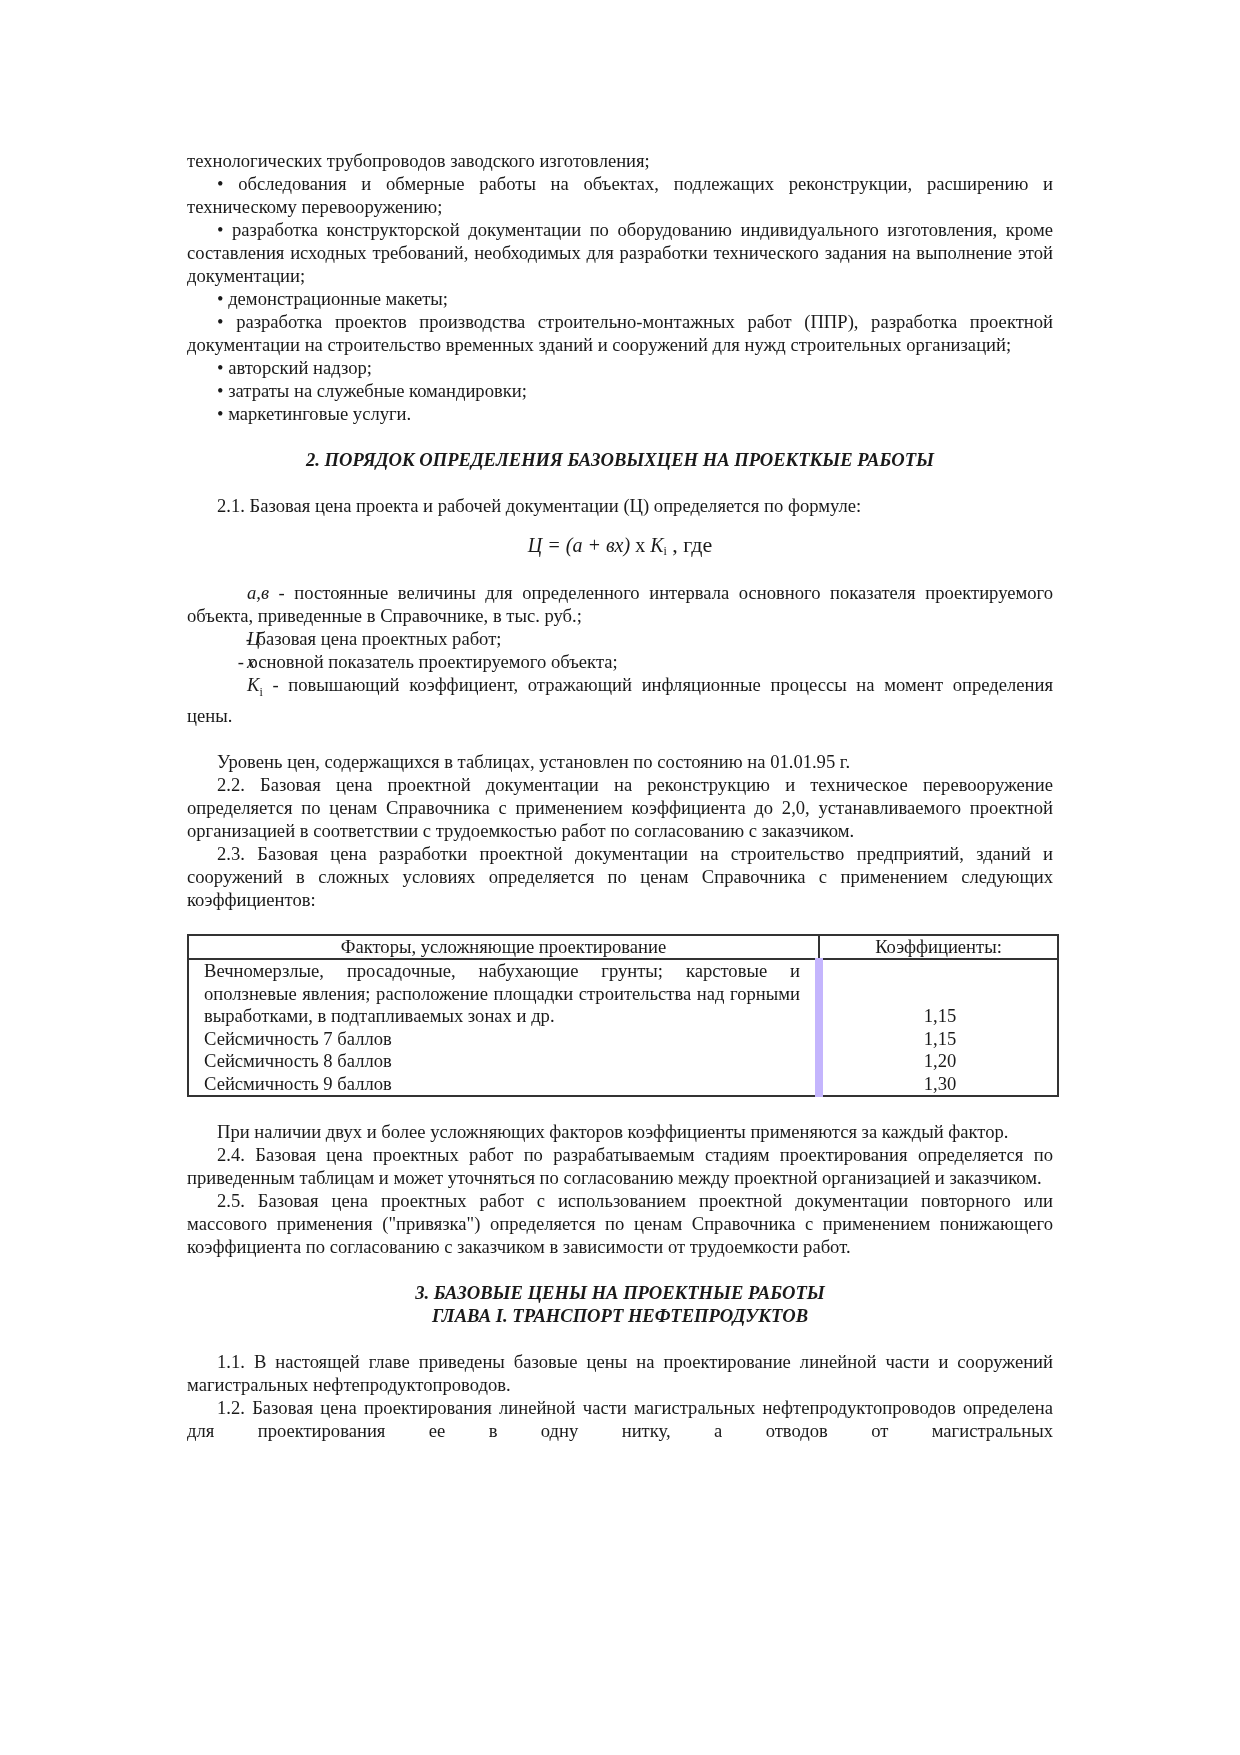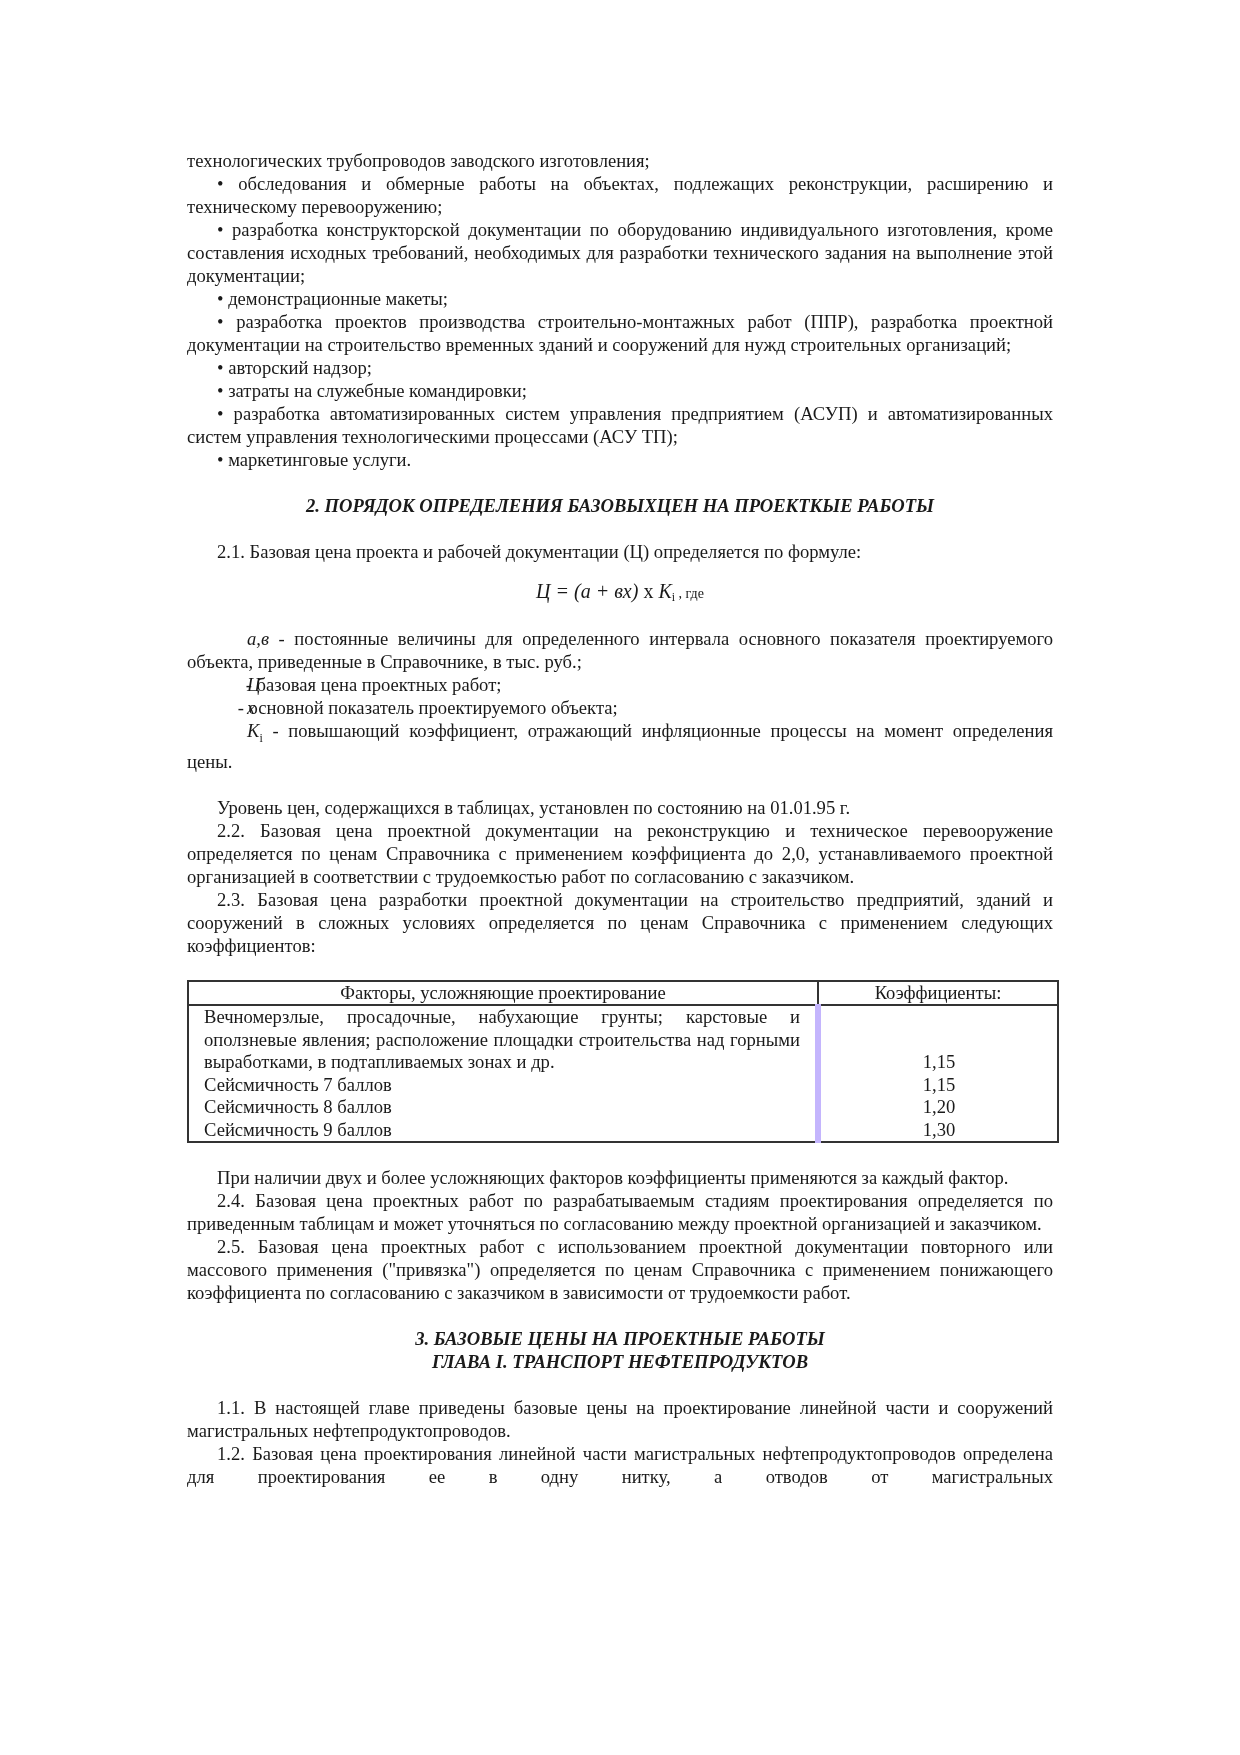--- a/index.html
+++ b/index.html
@@ -16,48 +16,47 @@
   .formula i { font-style: italic; text-align: center; }
   .formula sub { font-size: 12px; vertical-align: -3px; }
   .defs .sym { font-style: italic; display: inline-block; }
   .defs sub { font-size: 12px; }
   table.coef {
     width: 872px; border-collapse: collapse; margin-top: 23px; margin-bottom: 23px;
     font-family: "Liberation Serif", serif; font-size: 18.6px; line-height: 22.5px; color: #1a1a1a;
   }
   table.coef th, table.coef td { padding: 0 15px; vertical-align: bottom; }
   table.coef th { font-weight: normal; text-align: center; border: 2px solid #333; height: 22px; }
-  table.coef td.factor { text-align: justify; border-left: 2px solid #333; border-right: 6px solid #c4b5fd; width: 596px; }
+  table.coef td.factor { text-align: justify; border-left: 2px solid #333; border-right: 8px solid #c4b5fd; width: 596px; }
   table.coef td.val { text-align: center; border-right: 2px solid #333; }
   table.coef tr.last td { border-bottom: 2px solid #333; }
 </style>
 </head>
 <body>
 
 <div class="page">
 
   <p>технологических трубопроводов заводского изготовления;</p>
   <p class="ind">• обследования и обмерные работы на объектах, подлежащих реконструкции, расширению и техническому перевооружению;</p>
   <p class="ind">• разработка конструкторской документации по оборудованию индивидуального изготовления, кроме составления исходных требований, необходимых для разработки технического задания на выполнение этой документации;</p>
   <p class="ind">• демонстрационные макеты;</p>
   <p class="ind">• разработка проектов производства строительно-монтажных работ (ППР), разработка проектной документации на строительство временных зданий и сооружений для нужд строительных организаций;</p>
   <p class="ind">• авторский надзор;</p>
   <p class="ind">• затраты на служебные командировки;</p>
-  <p class="ind">• разработка автоматизированных систем управления предприятием (АСУП) и автоматизированных систем управления технологическими процессами (АСУ ТП);</p>
   <p class="ind">• маркетинговые услуги.</p>
 
   <div class="gap-s"></div>
   <p class="heading">2. ПОРЯДОК ОПРЕДЕЛЕНИЯ БАЗОВЫХЦЕН НА ПРОЕКТКЫЕ РАБОТЫ</p>
   <div class="gap-s"></div>
 
   <p class="ind">2.1. Базовая цена проекта и рабочей документации (Ц) определяется по формуле:</p>
   <div class="gap-s" style="height:12px"></div>
 
   <div class="formula">
-    <i>Ц = (а + вх)</i><span> х </span><i>K</i><sub>i</sub><span style="font-size:14px"> , где</span>
+    <i>Ц = (а + вх)</i><span> х </span><i>K</i><sub>i</sub><span style="font-size:22px"> , где</span>
   </div>
   <div class="gap-s" style="height:12px"></div>
 
   <div class="defs">
     <p class="ind"><span class="sym">а,в</span><span> - постоянные величины для определенного интервала основного показателя проектируемого объекта, приведенные в Справочнике, в тыс. руб.;</span></p>
     <p class="ind"><span class="sym" style="width:24px">Ц</span><span> - базовая цена проектных работ;</span></p>
     <p class="ind"><span class="sym" style="width:16px">х</span><span> - основной показатель проектируемого объекта;</span></p>
     <p class="ind"><span class="sym">K</span><sub>i</sub><span> - повышающий коэффициент, отражающий инфляционные процессы на момент определения цены.</span></p>
   </div>
 

